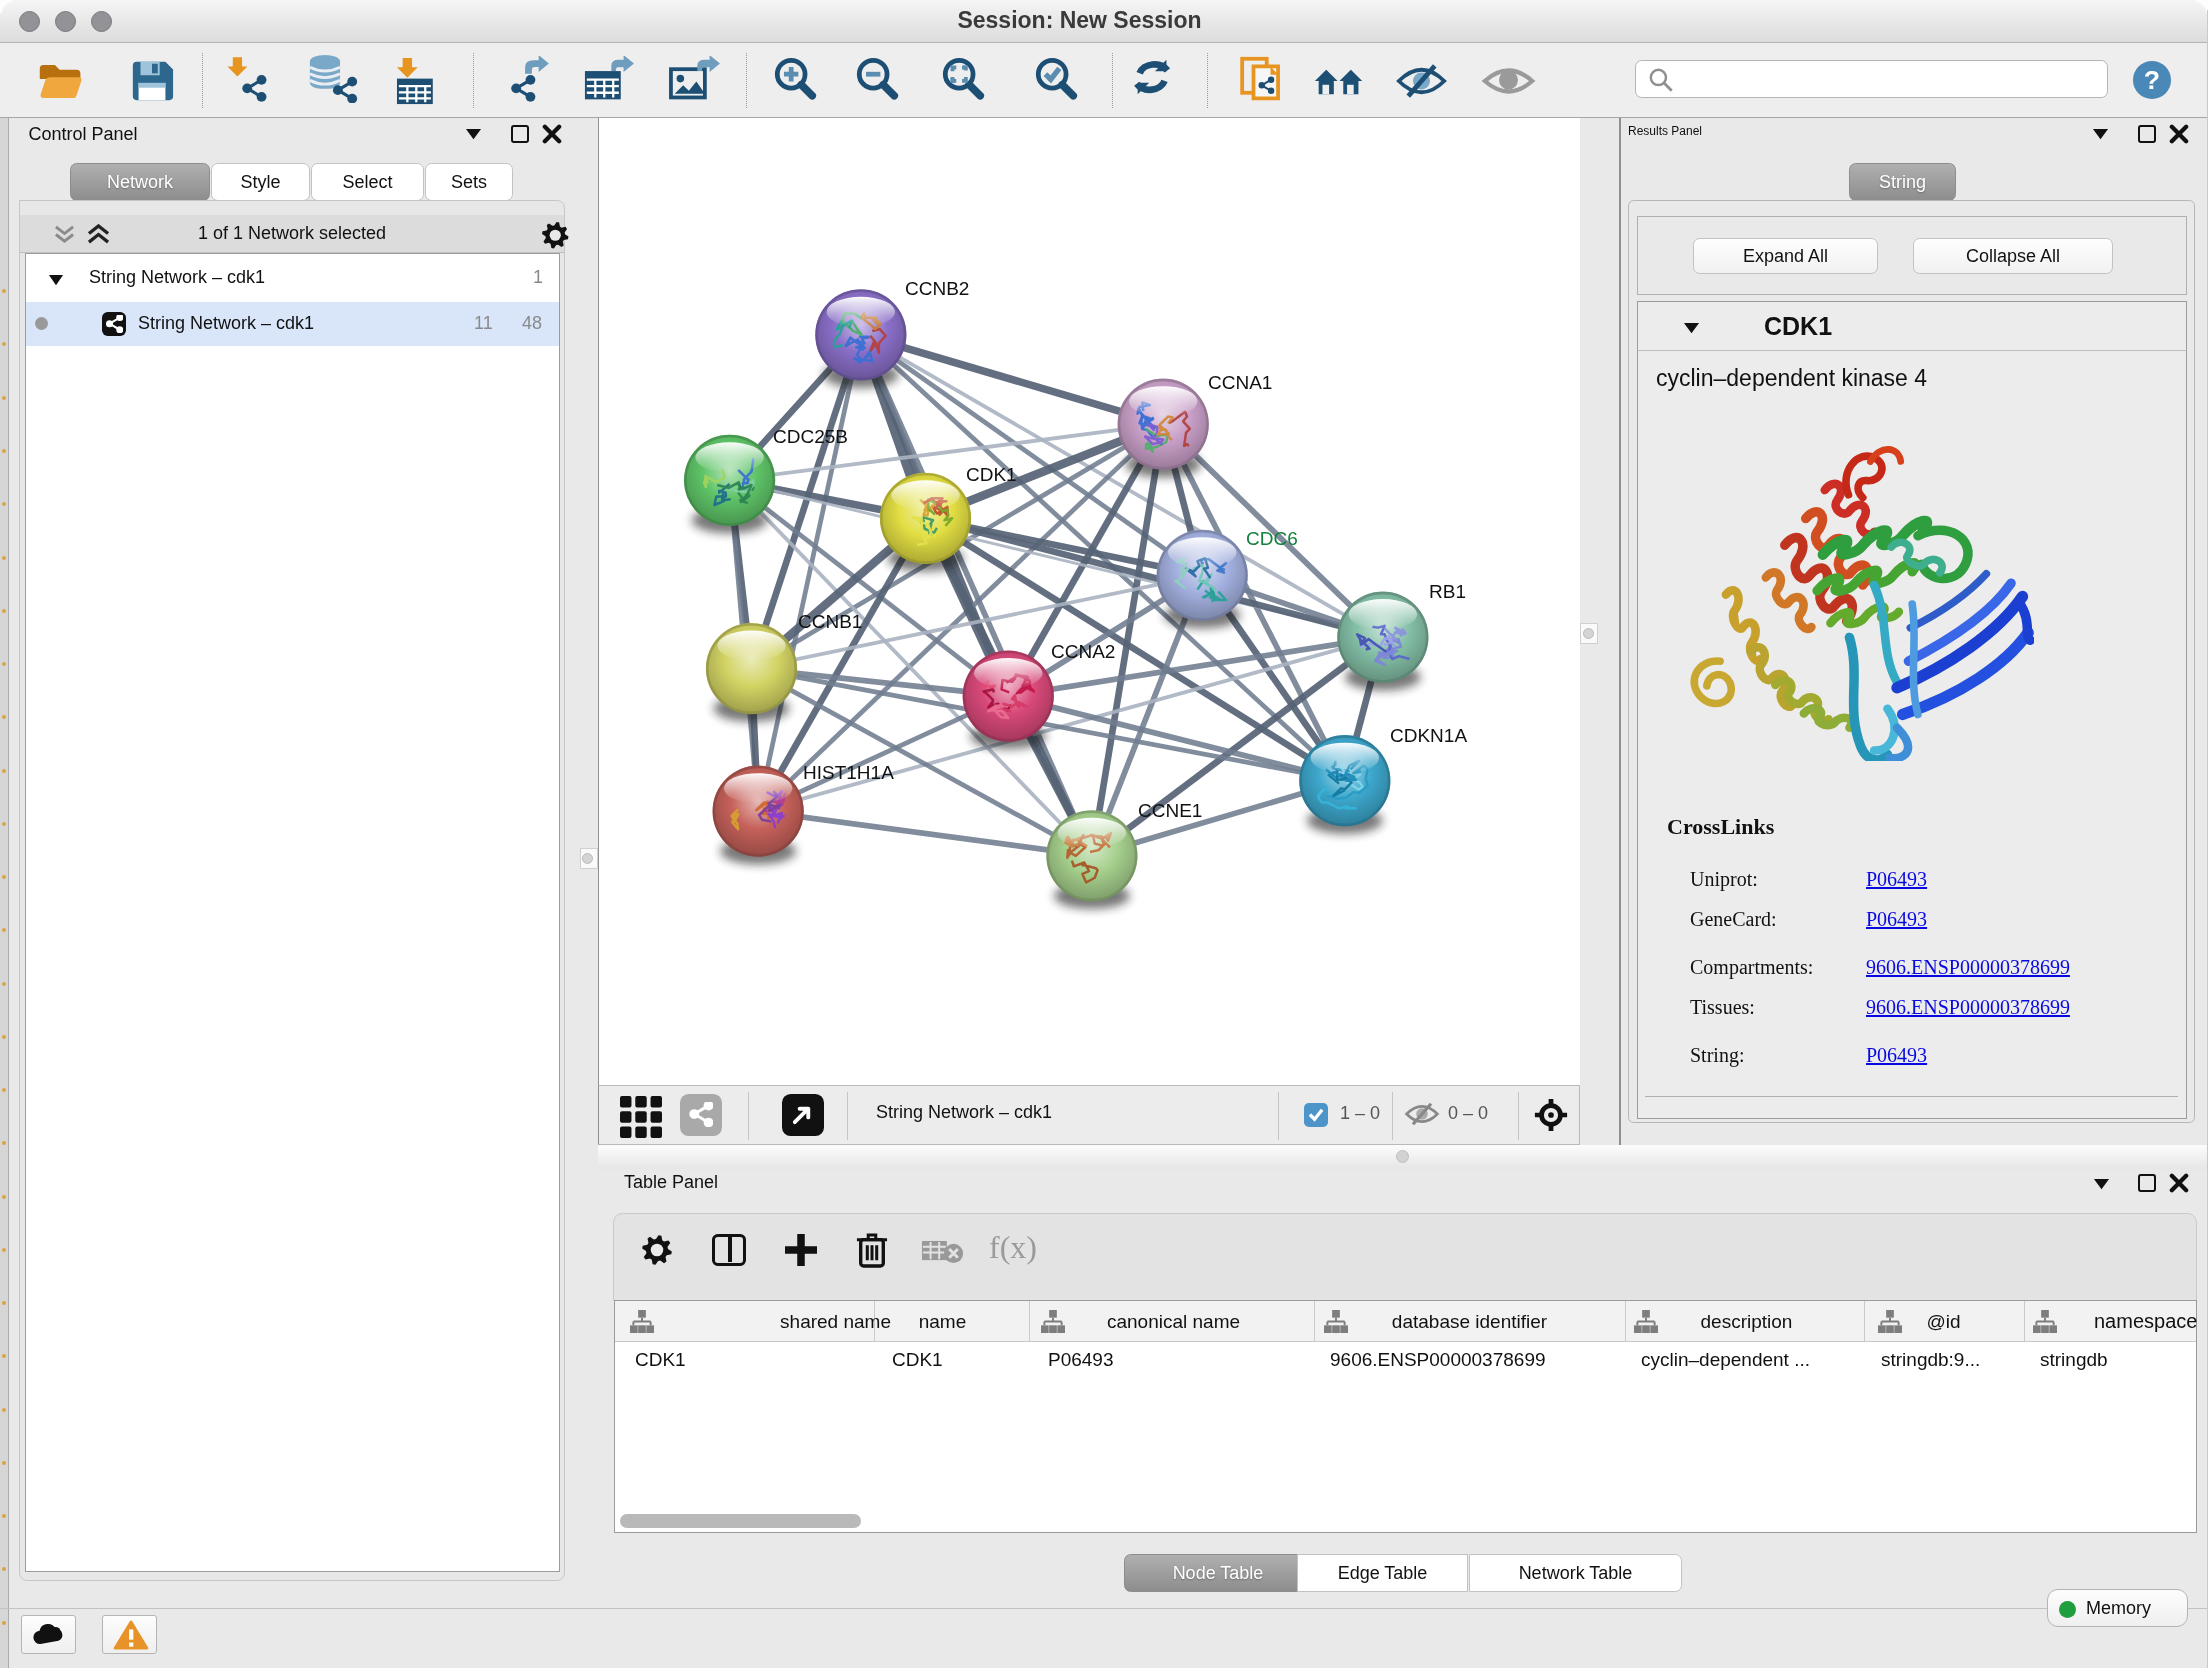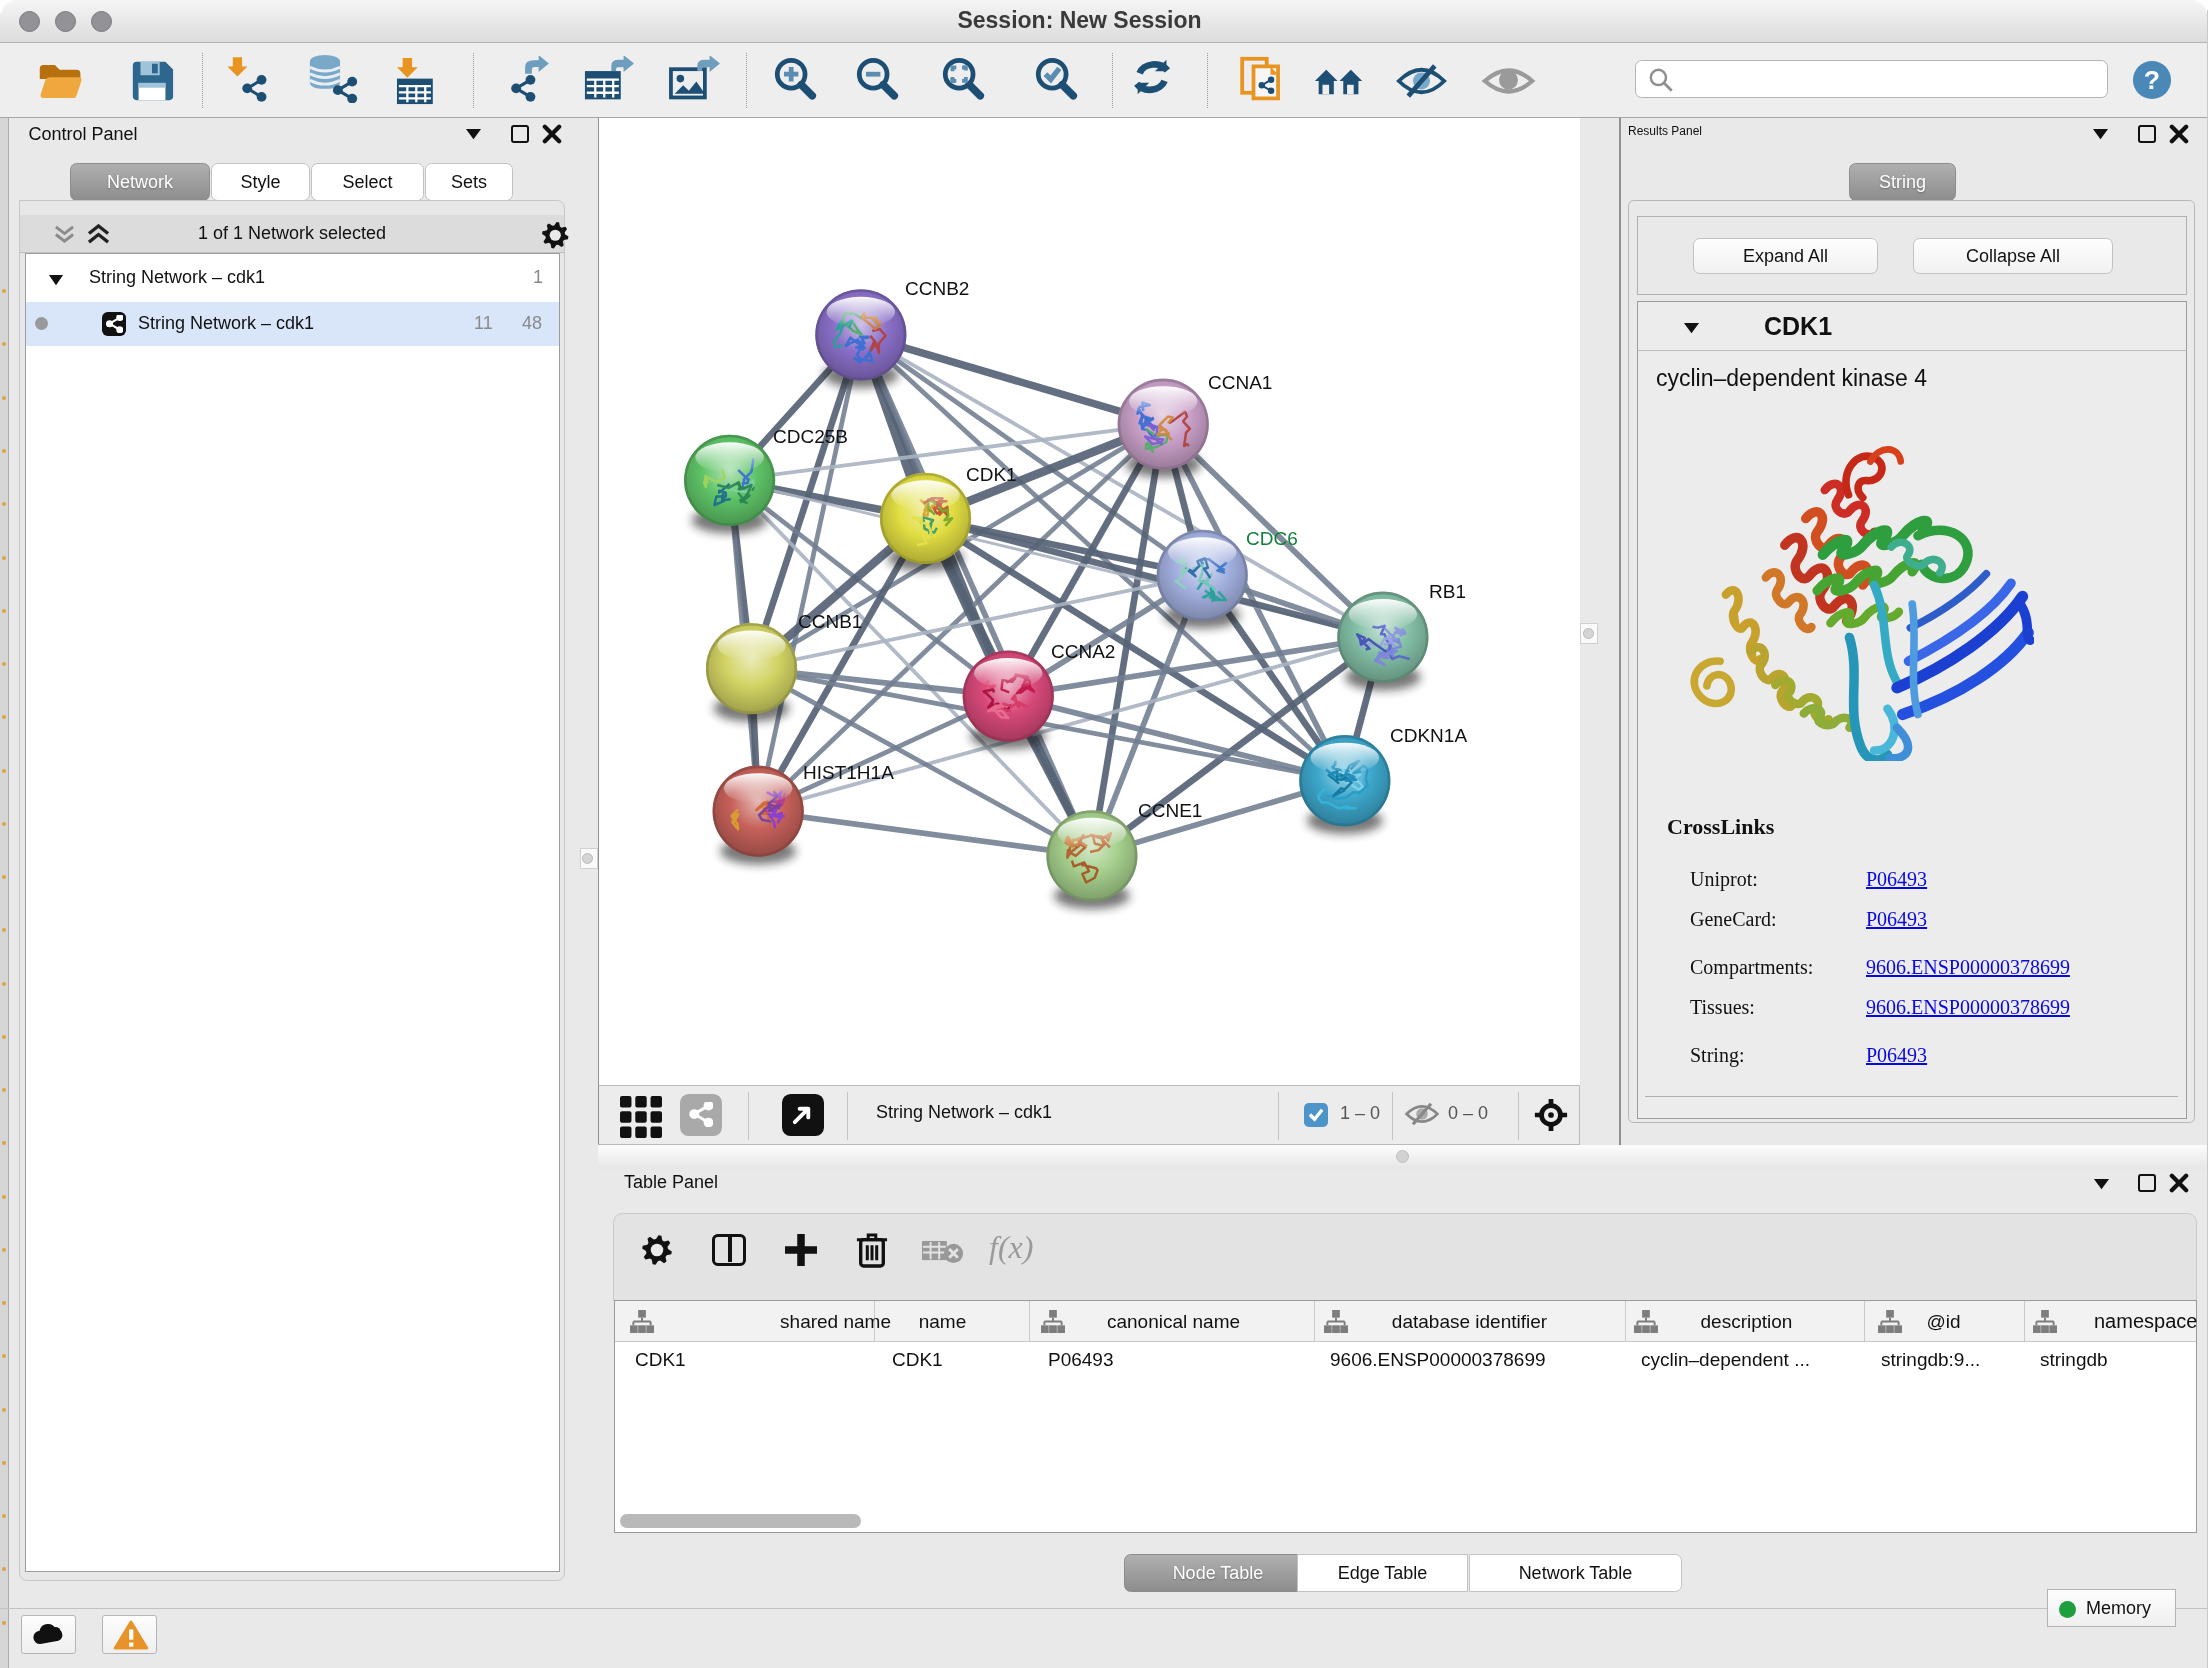--- a/index.html
+++ b/index.html
@@ -655,21 +655,21 @@
 <svg class="abs" style="left:856px;top:1232px" width="32" height="36" viewBox="0 0 34 38">
     <rect x="5" y="8" width="24" height="28" rx="3" fill="none" stroke="#111" stroke-width="3.6"></rect>
     <path d="M1 8 h32 M13 8 v-5 h8 v5 M12 14 v16 M17 14 v16 M22 14 v16" stroke="#111" stroke-width="3.2" fill="none"></path>
   </svg>
 <svg class="abs" style="left:921px;top:1238px" width="44" height="27" viewBox="0 0 46 28">
     <rect x="1" y="3" width="26" height="20" fill="#999"></rect>
     <path d="M2 9 h24 M2 15 h24 M10 4 v18 M19 4 v18" stroke="#e3e3e3" stroke-width="2"></path>
     <circle cx="34" cy="16" r="10" fill="#999"></circle>
     <path d="M29.5 11.5 l9 9 M38.5 11.5 l-9 9" stroke="#e3e3e3" stroke-width="3"></path>
   </svg>
-<div class="abs serif" style="left:989px;top:1229px;font-size:32px;font-style:italic;color:#9a9a9a">f(x)</div>
+<div class="abs serif" style="left:989px;top:1229px;font-size:32px;color:#9a9a9a">f(x)</div>
 <div class="abs" style="left:614px;top:1300px;width:1583px;height:233px;background:#fff;border:1px solid #9a9a9a"></div>
 <div class="abs" style="left:615px;top:1301px;width:1581px;height:41px;background:#f2f2f2;border-bottom:1px solid #c9c9c9"></div>
 <div class="abs" style="left:874px;top:1301px;width:1px;height:41px;background:#c9c9c9"></div>
 <div class="abs" style="left:1029px;top:1301px;width:1px;height:41px;background:#c9c9c9"></div>
 <div class="abs" style="left:1314px;top:1301px;width:1px;height:41px;background:#c9c9c9"></div>
 <div class="abs" style="left:1625px;top:1301px;width:1px;height:41px;background:#c9c9c9"></div>
 <div class="abs" style="left:1864px;top:1301px;width:1px;height:41px;background:#c9c9c9"></div>
 <div class="abs" style="left:2024px;top:1301px;width:1px;height:41px;background:#c9c9c9"></div>
 <div class="abs" style="left:630px;top:1310px"><svg width="24" height="23" viewBox="0 0 25 24">
       <rect x="8.5" y="0" width="8" height="8" fill="#7d7d7d"></rect>
@@ -739,19 +739,19 @@
       <circle cx="26" cy="9" r="5" fill="#111"></circle>
     </svg>
   </div>
 <div class="abs" style="left:102px;top:1615px;width:55px;height:39px;background:linear-gradient(#fdfdfd,#efefef);border:1px solid #b4b4b4;border-radius:2.9px">
     <svg width="36" height="30" style="position:absolute;left:9.5px;top:3.8px" viewBox="0 0 38 32">
       <path d="M19 2 L36 30 H2 Z" fill="#e8922a" stroke="#e8922a" stroke-width="3" stroke-linejoin="round"></path>
       <rect x="17" y="10" width="4.5" height="11" fill="#fff"></rect>
       <rect x="17" y="24" width="4.5" height="4.5" fill="#fff"></rect>
     </svg>
   </div>
-<div class="abs" style="left:2047px;top:1589px;width:129px;height:38px;background:linear-gradient(#fdfdfd,#efefef);border:1px solid #b4b4b4;border-radius:0">
+<div class="abs" style="left:2047px;top:1589px;width:141px;height:38px;background:linear-gradient(#fdfdfd,#efefef);border:1px solid #b4b4b4;border-radius:11px">
     <div style="position:absolute;left:11.4px;top:10.5px;width:17px;height:17px;border-radius:50%;background:#1f9e3e"></div>
     <div style="position:absolute;left:38px;top:7.6px;font-size:18px">Memory</div>
   </div>
 <div class="abs" style="left:0;top:0;width:13.3px;height:13.3px;background:radial-gradient(circle at 100% 100%, rgba(255,255,255,0) 10.5px, #fdfdfd 11.4px)"></div>
 <div class="abs" style="left:2195px;top:0;width:13.3px;height:13.3px;background:radial-gradient(circle at 0% 100%, rgba(255,255,255,0) 10.5px, #fdfdfd 11.4px)"></div>
 <div class="abs" style="left:2207px;top:9.5px;width:1.9px;height:1659px;background:#c9c9c9"></div>
 
 </body></html>

